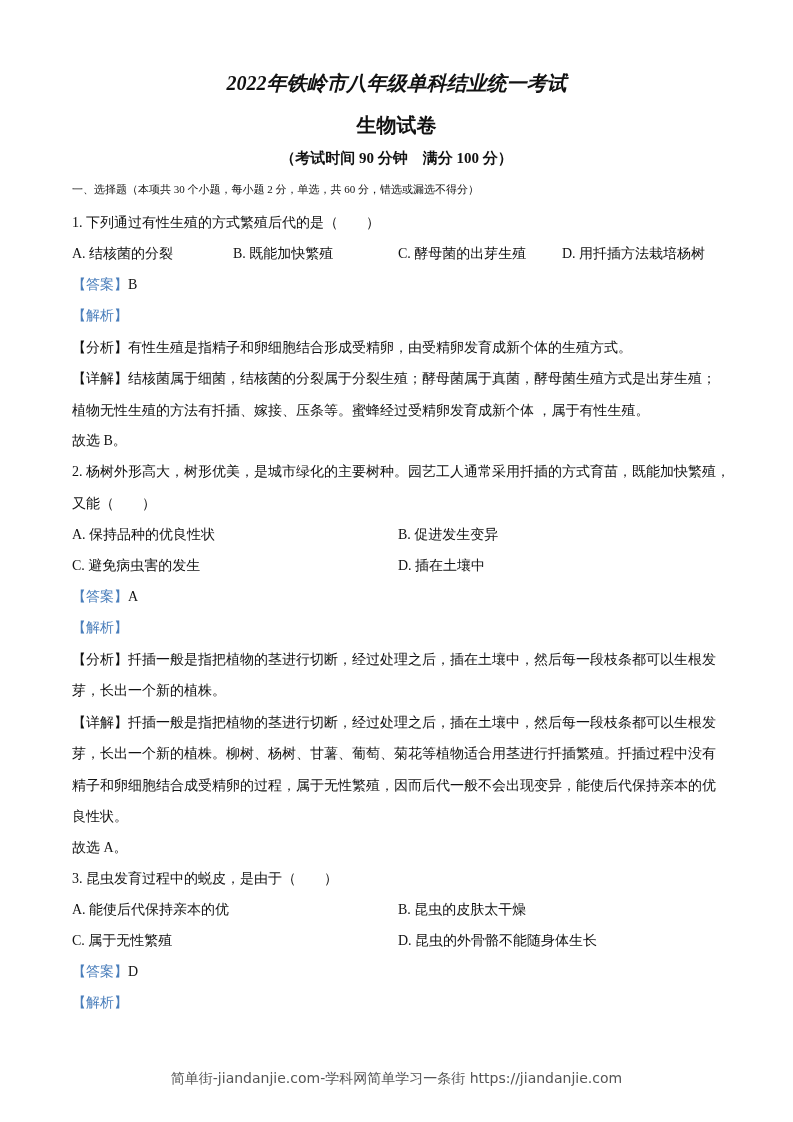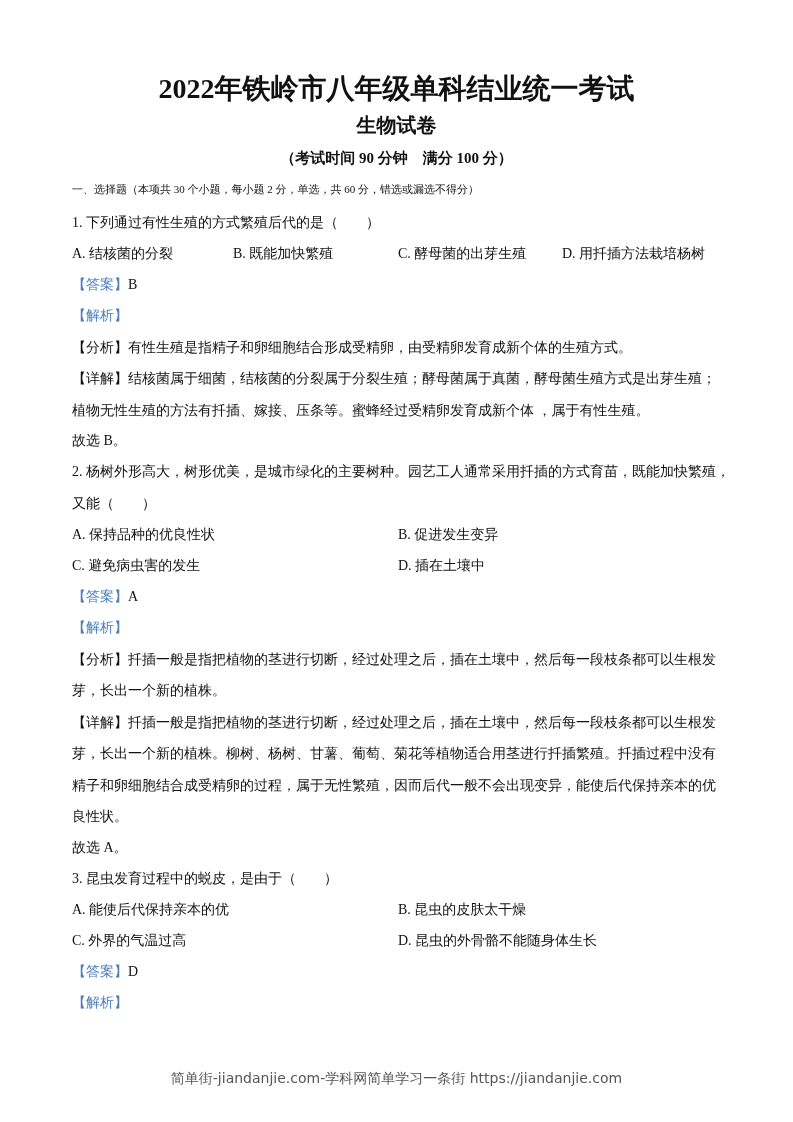--- a/index.html
+++ b/index.html
@@ -1,19 +1,19 @@
 <!DOCTYPE html>
 <html><head>
   <meta charset="utf-8">
   <style>
     html, body { margin: 0; padding: 0; background: #ffffff; }
     body { width: 793px; height: 1122px; position: relative; overflow: hidden;
            font-family: "Liberation Serif", "DejaVu Serif", serif; color: #111; }
     .title { position: absolute; left: 0; width: 793px; text-align: center; font-weight: bold; }
-    .t1 { top: 70px; font-size: 28px; }
+    .t1 { top: 70px; font-size: 20px; font-style: italic; }
     .t2 { top: 112px; font-size: 20px; }
     .t3 { top: 149px; font-size: 15px; }
     .sec { position: absolute; left: 72px; top: 182px; font-size: 11px; font-weight: normal; }
     .ln { position: absolute; left: 72px; font-size: 14px; white-space: nowrap; line-height: 18px; }
     .lbl { color: #4a7ebb; }
     .opt { position: absolute; font-size: 14px; white-space: nowrap; line-height: 18px; }
     .footer { position: absolute; top: 1070px; left: 0; width: 793px; text-align: center;
               font-family: "DejaVu Sans", sans-serif; font-size: 14px; color: #555; }
   </style>
 </head>
@@ -60,20 +60,20 @@
   <span>【详解】</span><span>扦插一般是指把植物的茎进行切断，经过处理之后，插在土壤中，然后每一段枝条都可以生根发</span>
 </div>
 <div class="ln" style="top:745px">芽，长出一个新的植株。柳树、杨树、甘薯、葡萄、菊花等植物适合用茎进行扦插繁殖。扦插过程中没有</div>
 <div class="ln" style="top:777px">精子和卵细胞结合成受精卵的过程，属于无性繁殖，因而后代一般不会出现变异，能使后代保持亲本的优</div>
 <div class="ln" style="top:808px">良性状。</div>
 <div class="ln" style="top:839px">故选 A。</div>
 
 <div class="ln" style="top:870px">3. 昆虫发育过程中的蜕皮，是由于（　　）</div>
 <div class="opt" style="top:901px;left:72px">A. 能使后代保持亲本的优</div>
 <div class="opt" style="top:901px;left:398px">B. 昆虫的皮肤太干燥</div>
-<div class="opt" style="top:932px;left:72px">C. 外界的气温过高</div>
+<div class="opt" style="top:932px;left:72px">C. 属于无性繁殖</div>
 <div class="opt" style="top:932px;left:398px">D. 昆虫的外骨骼不能随身体生长</div>
 <div class="ln" style="top:963px">
   <span class="lbl">【答案】</span><span>D</span>
 </div>
 <div class="ln lbl" style="top:994px">【解析】</div>
 
 <div class="footer">简单街-jiandanjie.com-学科网简单学习一条街 https://jiandanjie.com</div>
 
 </body></html>

